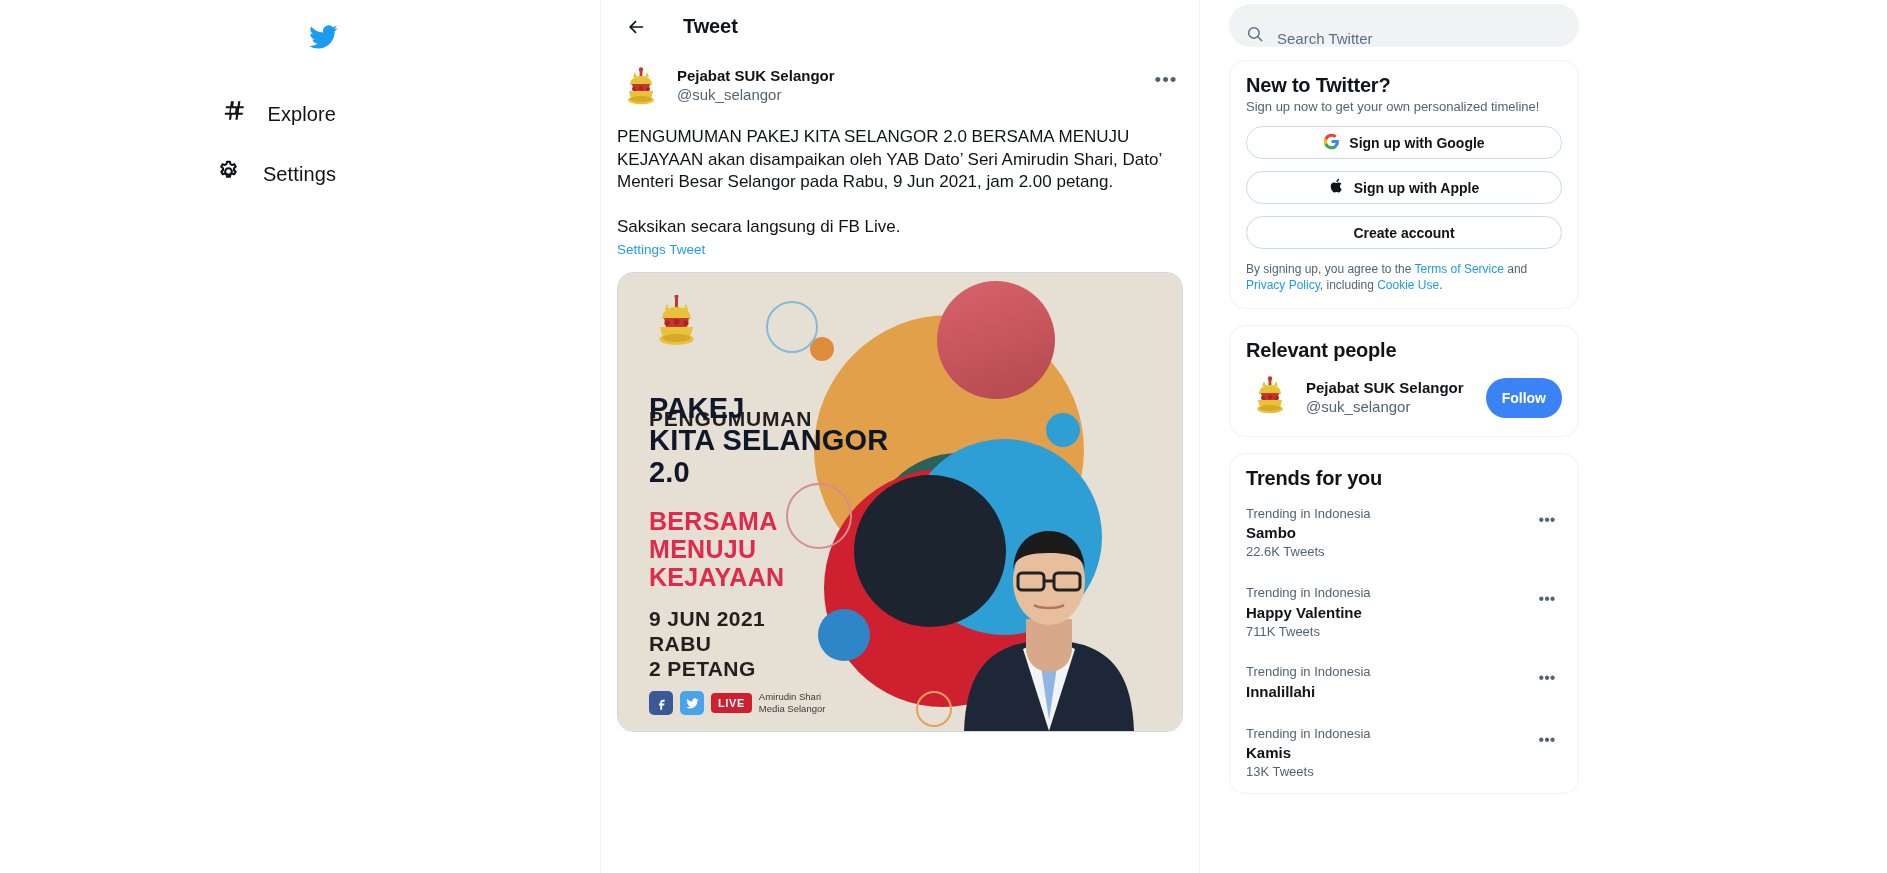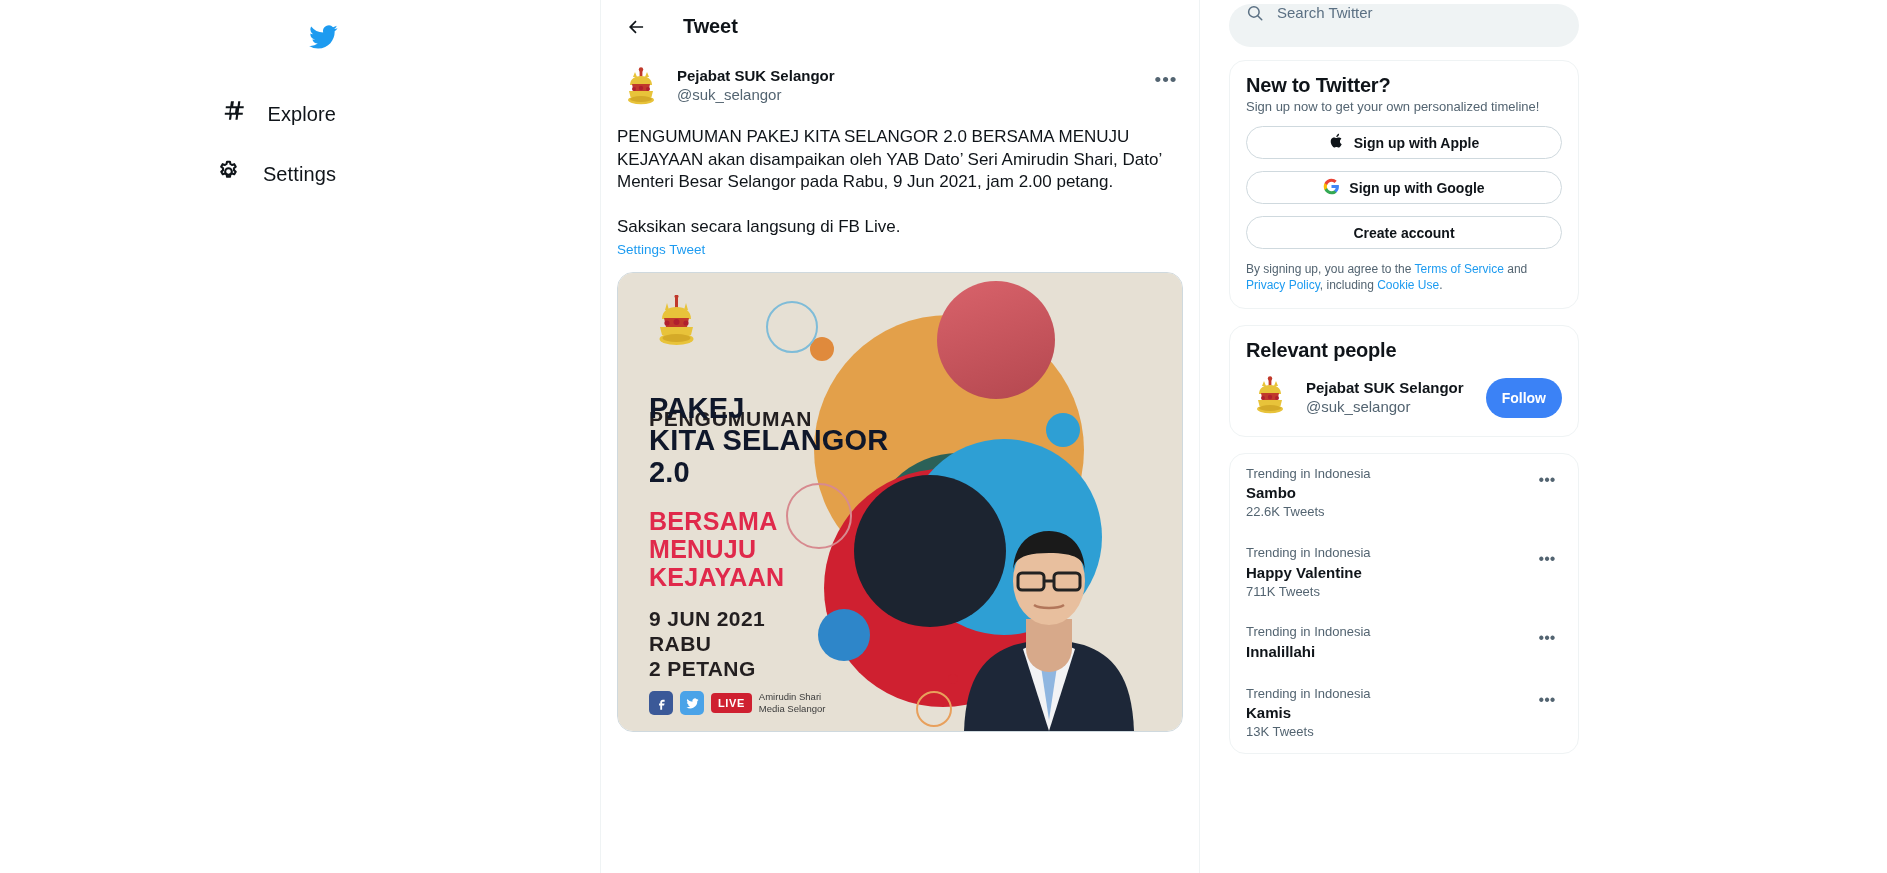--- a/index.html
+++ b/index.html
@@ -96,21 +96,21 @@
     overflow: hidden;
   }
 
   
   .rightcol {
     width: 687px; flex: 0 0 687px; height: 873px;
     padding: 0 0 0 29px; overflow: hidden;
   }
   .right-inner { width: 350px; padding-top: 4px; }
   .searchbar {
-    display: flex; align-items: flex-start; gap: 13px;
+    display: flex; align-items: flex-end; gap: 13px;
     height: 43px; border-radius: 999px; background: #eff3f4;
     padding: 0 17px; margin-bottom: 13px;
   }
   .search-input {
     border: 0; outline: 0; background: transparent; font-size: 15px;
     color: #0f1419; width: 100%; font-family: "Liberation Sans", sans-serif;
   }
   .search-input::placeholder { color: #5b7083; }
 
   .card { background: #fff; border: 1px solid #eff3f4; border-radius: 16px; margin-bottom: 16px; }
@@ -325,37 +325,37 @@
         </span>
         <input class="search-input" type="text" placeholder="Search Twitter" style="">
       </div>
 
       <section class="card">
         <div class="card-title">New to Twitter?</div>
         <div class="card-sub">Sign up now to get your own personalized timeline!</div>
 
         <div class="signup-btn">
           <span>
-            <svg width="16" height="16" viewBox="0 0 24 24" aria-hidden="true">
-              <path fill="#0f1419" d="M16.4 12.6c0-2.6 2.1-3.9 2.2-4-1.2-1.8-3.1-2-3.8-2-1.6-.2-3.1.9-3.9.9s-2-.9-3.3-.9c-1.7 0-3.3 1-4.2 2.5-1.8 3.1-.5 7.7 1.3 10.2.9 1.2 1.9 2.6 3.2 2.6 1.3-.1 1.8-.8 3.3-.8s2 .8 3.3.8 2.2-1.2 3.1-2.4c1-1.4 1.4-2.8 1.4-2.9-.1 0-2.6-1-2.6-4zM14 4.6c.7-.9 1.2-2.1 1.1-3.3-1 0-2.3.7-3 1.6-.7.8-1.3 2-1.1 3.2 1.1.1 2.3-.6 3-1.5z"></path>
-            </svg>
-          </span>
-          <span>Sign up with Apple</span>
-        </div>
-
-        <div class="signup-btn">
-          <span>
             <svg width="17" height="17" viewBox="0 0 48 48" aria-hidden="true">
               <path fill="#4285F4" d="M45 24c0-1.6-.15-3.1-.42-4.55H24v8.6h11.8c-.5 2.7-2.05 5-4.35 6.55v5.45h7.05C42.6 36.25 45 30.6 45 24z"></path>
               <path fill="#34A853" d="M24 46c5.9 0 10.85-1.95 14.5-5.3l-7.05-5.45c-1.95 1.3-4.45 2.1-7.45 2.1-5.7 0-10.55-3.85-12.3-9.05H4.4v5.65C8.05 41.25 15.45 46 24 46z"></path>
               <path fill="#FBBC05" d="M11.7 28.3c-.45-1.3-.7-2.7-.7-4.3s.25-3 .7-4.3V14H4.4A21.9 21.9 0 0 0 2 24c0 3.55.85 6.9 2.4 9.95l7.3-5.65z"></path>
               <path fill="#EA4335" d="M24 10.7c3.2 0 6.1 1.1 8.4 3.3l6.25-6.25C34.85 4.3 29.9 2 24 2 15.45 2 8.05 6.75 4.4 14l7.3 5.7C13.45 14.55 18.3 10.7 24 10.7z"></path>
             </svg>
           </span>
           <span>Sign up with Google</span>
+        </div>
+
+        <div class="signup-btn">
+          <span>
+            <svg width="16" height="16" viewBox="0 0 24 24" aria-hidden="true">
+              <path fill="#0f1419" d="M16.4 12.6c0-2.6 2.1-3.9 2.2-4-1.2-1.8-3.1-2-3.8-2-1.6-.2-3.1.9-3.9.9s-2-.9-3.3-.9c-1.7 0-3.3 1-4.2 2.5-1.8 3.1-.5 7.7 1.3 10.2.9 1.2 1.9 2.6 3.2 2.6 1.3-.1 1.8-.8 3.3-.8s2 .8 3.3.8 2.2-1.2 3.1-2.4c1-1.4 1.4-2.8 1.4-2.9-.1 0-2.6-1-2.6-4zM14 4.6c.7-.9 1.2-2.1 1.1-3.3-1 0-2.3.7-3 1.6-.7.8-1.3 2-1.1 3.2 1.1.1 2.3-.6 3-1.5z"></path>
+            </svg>
+          </span>
+          <span>Sign up with Apple</span>
         </div>
 
         <div class="signup-btn">
           <span>Create account</span>
         </div>
 
         <div class="legal">
           <span>By signing up, you agree to the </span><span class="lnk">Terms of Service</span><span> and </span><span class="lnk">Privacy Policy</span><span>, including </span><span class="lnk">Cookie Use</span><span>.</span>
         </div>
       </section>
@@ -382,20 +382,21 @@
           </div>
           <div class="p-meta">
             <div class="p-name">Pejabat SUK Selangor</div>
             <div class="p-handle">@suk_selangor</div>
           </div>
           <button class="follow-btn">Follow</button>
         </div>
       </section>
 
       <section class="card">
+        <div class="card-title" style="padding-bottom:4px;">Trends for you</div>
 
         <div class="trend-row">
           <div>
             <div class="t-cat">Trending in Indonesia</div>
             <div class="t-name">Sambo</div>
             <div class="t-count">22.6K Tweets</div>
           </div>
           <div class="t-more">•••</div>
         </div>
 

